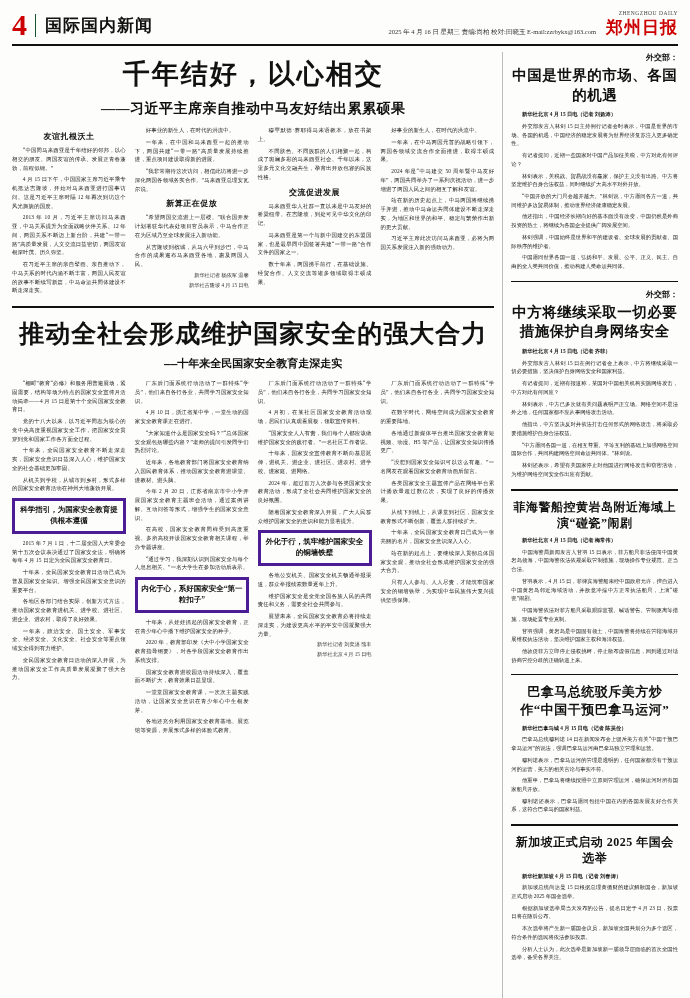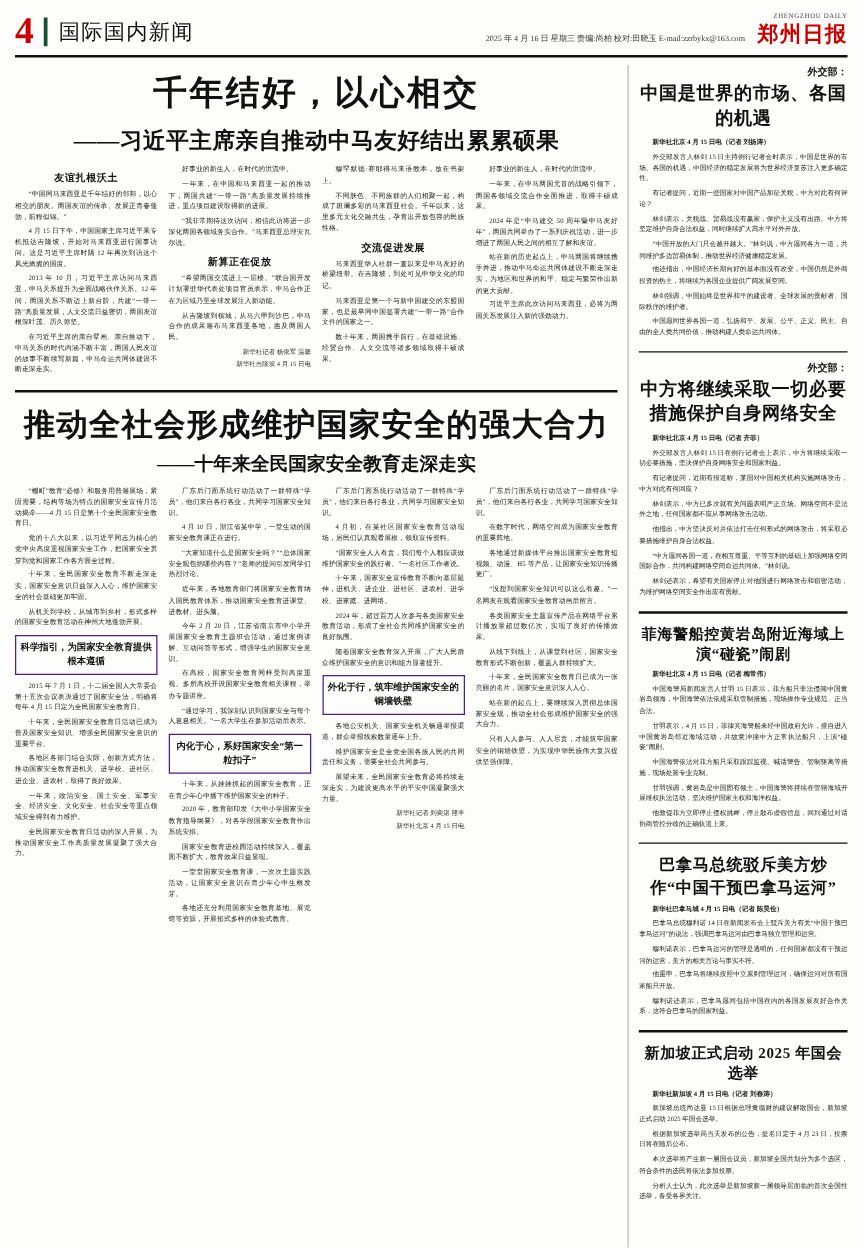--- a/index.html
+++ b/index.html
@@ -7,51 +7,51 @@
     width:690px;height:998px;background:#fdfdfb;
     font-family:"Liberation Serif", serif;
     color:#111;
     overflow:hidden;
   }
   .page{position:relative;width:690px;height:998px;box-sizing:border-box;padding:10px 12px 8px 12px;}
 
   
   .masthead{display:flex;align-items:flex-start;border-bottom:2px solid #111;padding-bottom:4px;}
   .pagenum{font-family:"Liberation Serif",serif;font-size:30px;font-weight:bold;color:#c00;line-height:1;padding-right:8px;}
-  .section-title{font-size:17px;font-weight:normal;letter-spacing:1px;border-left:3px solid #14532d;padding-left:9px;align-self:center;}
+  .section-title{font-size:17px;font-weight:bold;letter-spacing:1px;border-left:1px solid #14532d;padding-left:9px;align-self:center;}
   .masthead-right{margin-left:auto;text-align:right;display:flex;align-items:flex-end;gap:10px;}
   .dateline{font-size:6.5px;color:#333;line-height:1.5;padding-bottom:2px;text-align:right;}
   .logo-wrap{text-align:right;}
   .logo-pinyin{font-size:5.5px;letter-spacing:.5px;color:#444;}
   .logo-cn{font-size:17px;font-weight:bold;color:#c00;letter-spacing:1px;font-family:"Liberation Serif",serif;}
 
   
   .body-grid{display:flex;gap:8px;margin-top:6px;height:955px;}
   .left-zone{width:492px;display:flex;flex-direction:column;}
   .right-rail{width:170px;border-left:1px solid #bbb;padding-left:8px;display:flex;flex-direction:column;}
 
   
   .lead-head{text-align:center;margin:4px 0 2px 0;}
   .lead-head h1{font-size:27px;margin:0;letter-spacing:2px;font-weight:bold;font-family:"Liberation Serif",serif;}
-  .lead-sub{text-align:center;font-size:18px;font-weight:bold;margin:6px 0 8px 0;letter-spacing:.5px;}
+  .lead-sub{text-align:center;font-size:14px;font-weight:bold;margin:6px 0 8px 0;letter-spacing:.5px;}
 
   .cols4{display:flex;gap:9px;}
   .col{flex:1;min-width:0;}
   .txt{font-size:5.4px;line-height:1.62;text-align:justify;color:#1a1a1a;letter-spacing:.15px;}
   .txt p{margin:0 0 3px 0;text-indent:2em;}
   .subhead{text-align:center;font-weight:bold;font-size:8px;margin:5px 0 4px 0;letter-spacing:.5px;}
   .sign{text-align:right;font-size:5.2px;margin-top:3px;color:#333;}
   hr.thick{border:0;border-top:2px solid #111;margin:8px 0 7px 0;}
 
   
   .mid-head{text-align:center;margin:2px 0 0 0;}
   .mid-head h2{font-size:25px;margin:0;letter-spacing:1px;font-weight:bold;}
-  .mid-sub{text-align:center;font-size:15px;font-weight:bold;margin:6px 0 8px 0;}
-
-  .boxhead{border:1px solid #4c1d95;text-align:center;font-weight:bold;font-size:7.5px;padding:4px 2px;margin:5px 0 5px 0;line-height:1.45;}
+  .mid-sub{text-align:center;font-size:11px;font-weight:bold;margin:6px 0 8px 0;font-family:Liberation Mono, monospace;}
+
+  .boxhead{border:3px solid #4c1d95;text-align:center;font-weight:bold;font-size:7.5px;padding:4px 2px;margin:5px 0 5px 0;line-height:1.45;}
 
   
   .rail-kicker{font-size:8px;text-align:right;margin:0 0 3px 0;font-weight:bold;}
   .rail-title{font-size:14.5px;font-weight:bold;line-height:1.35;text-align:center;margin:1px 0 5px 0;letter-spacing:.5px;}
   .rail-title.sm{font-size:13px;}
   .rail-txt{font-size:5.3px;line-height:1.65;text-align:justify;color:#1a1a1a;}
   .rail-txt p{margin:0 0 3px 0;text-indent:2em;}
   .rail-lead{font-weight:bold;}
   .rail-sep{border:0;border-top:1px solid #111;margin:7px 0;}
   .rail-sep.dbl{border-top:2px solid #111;}

